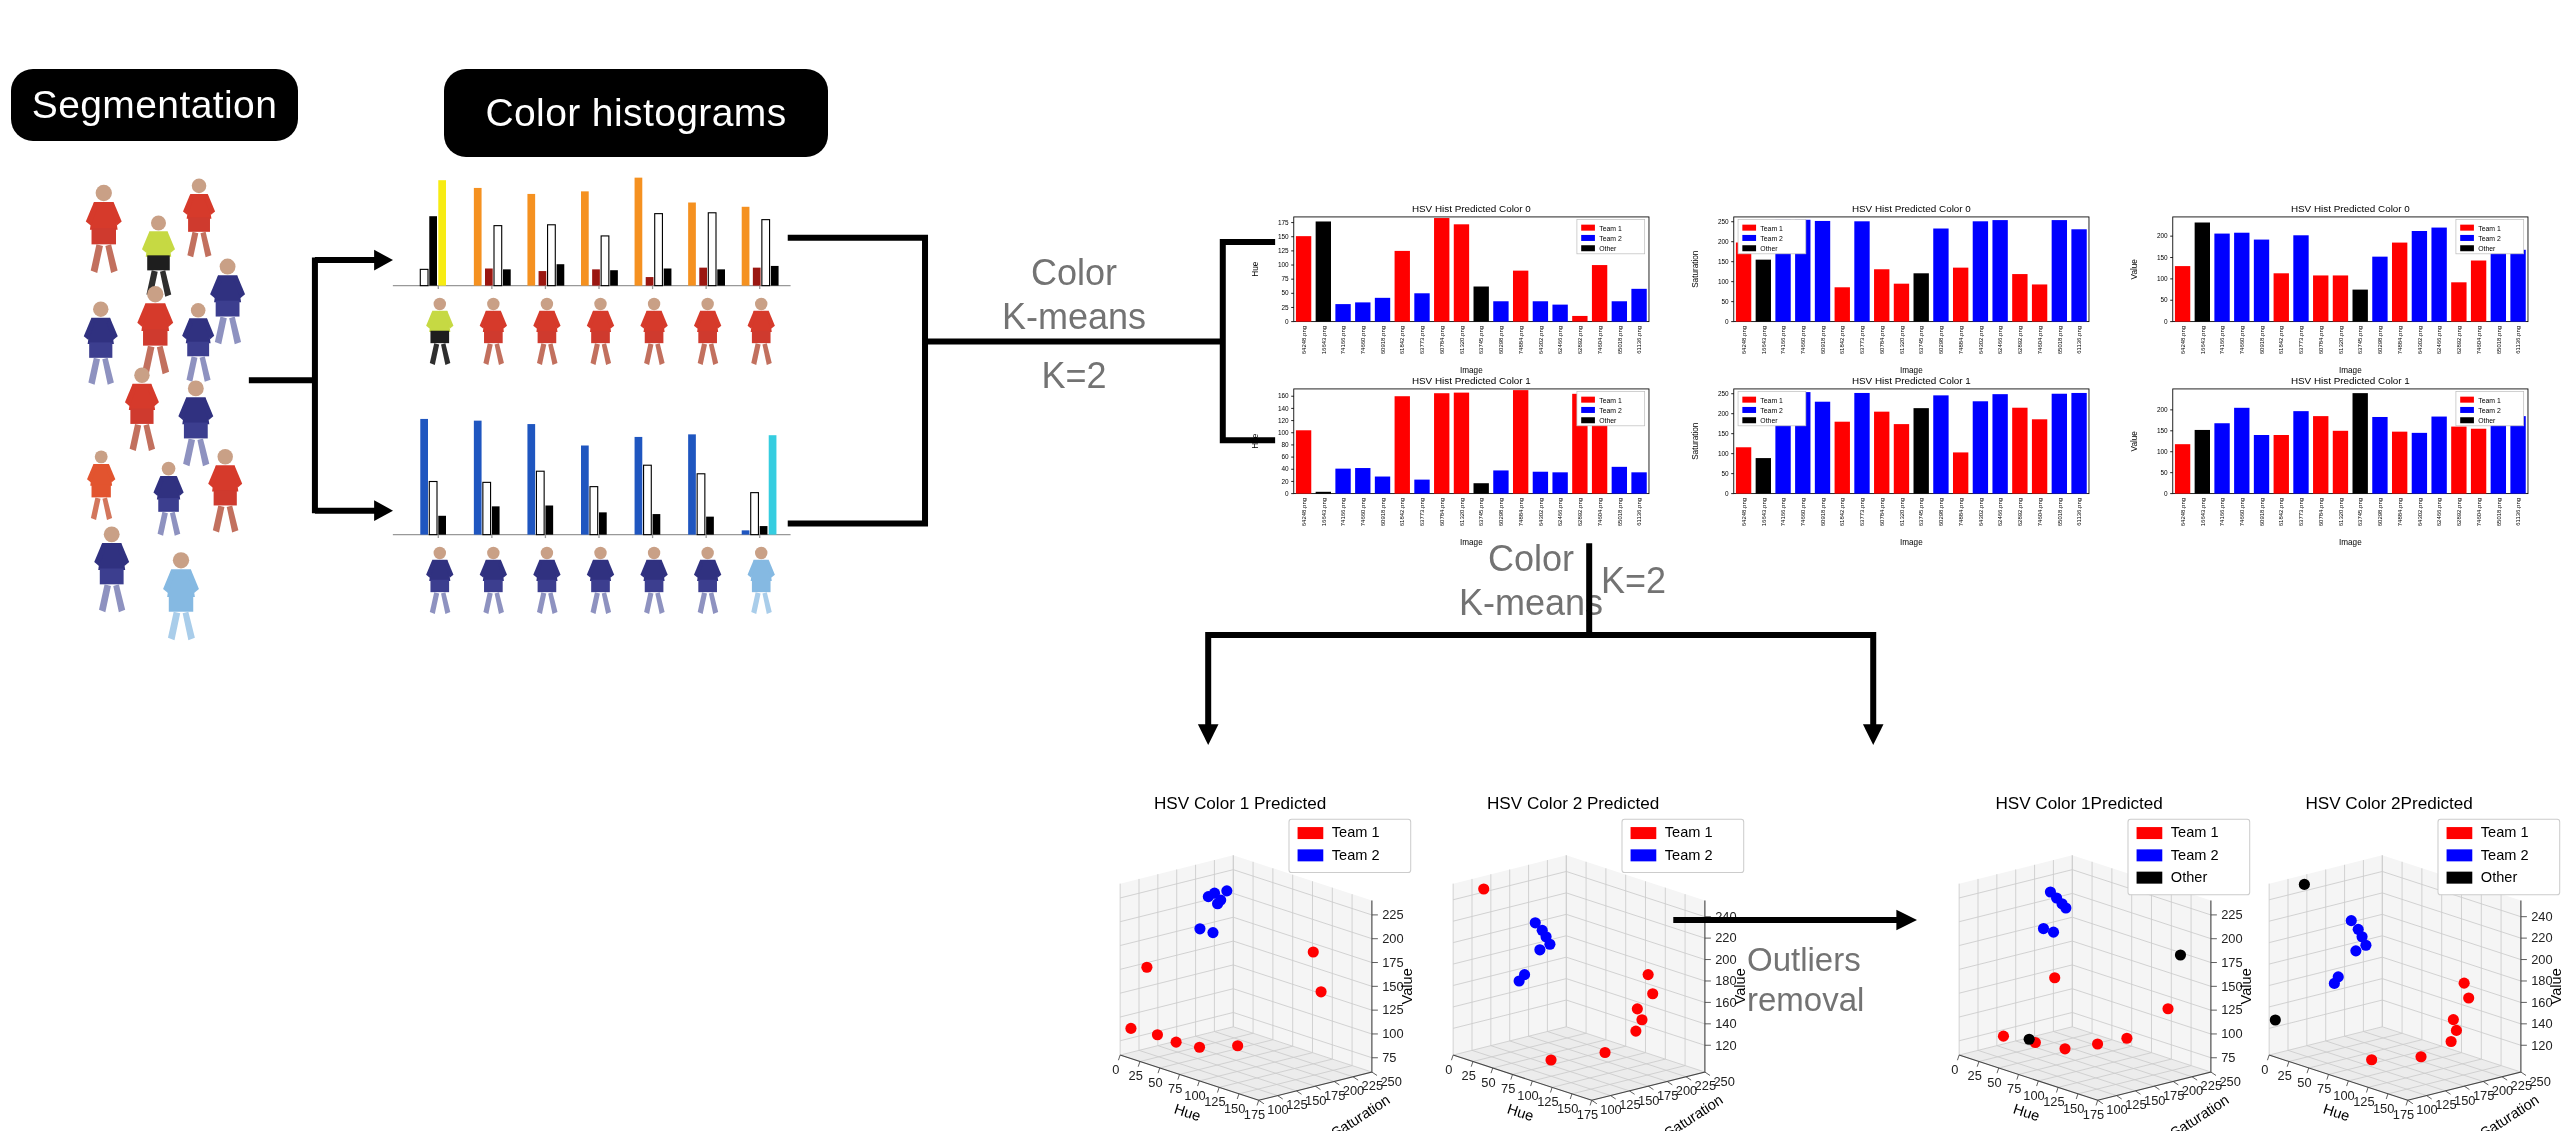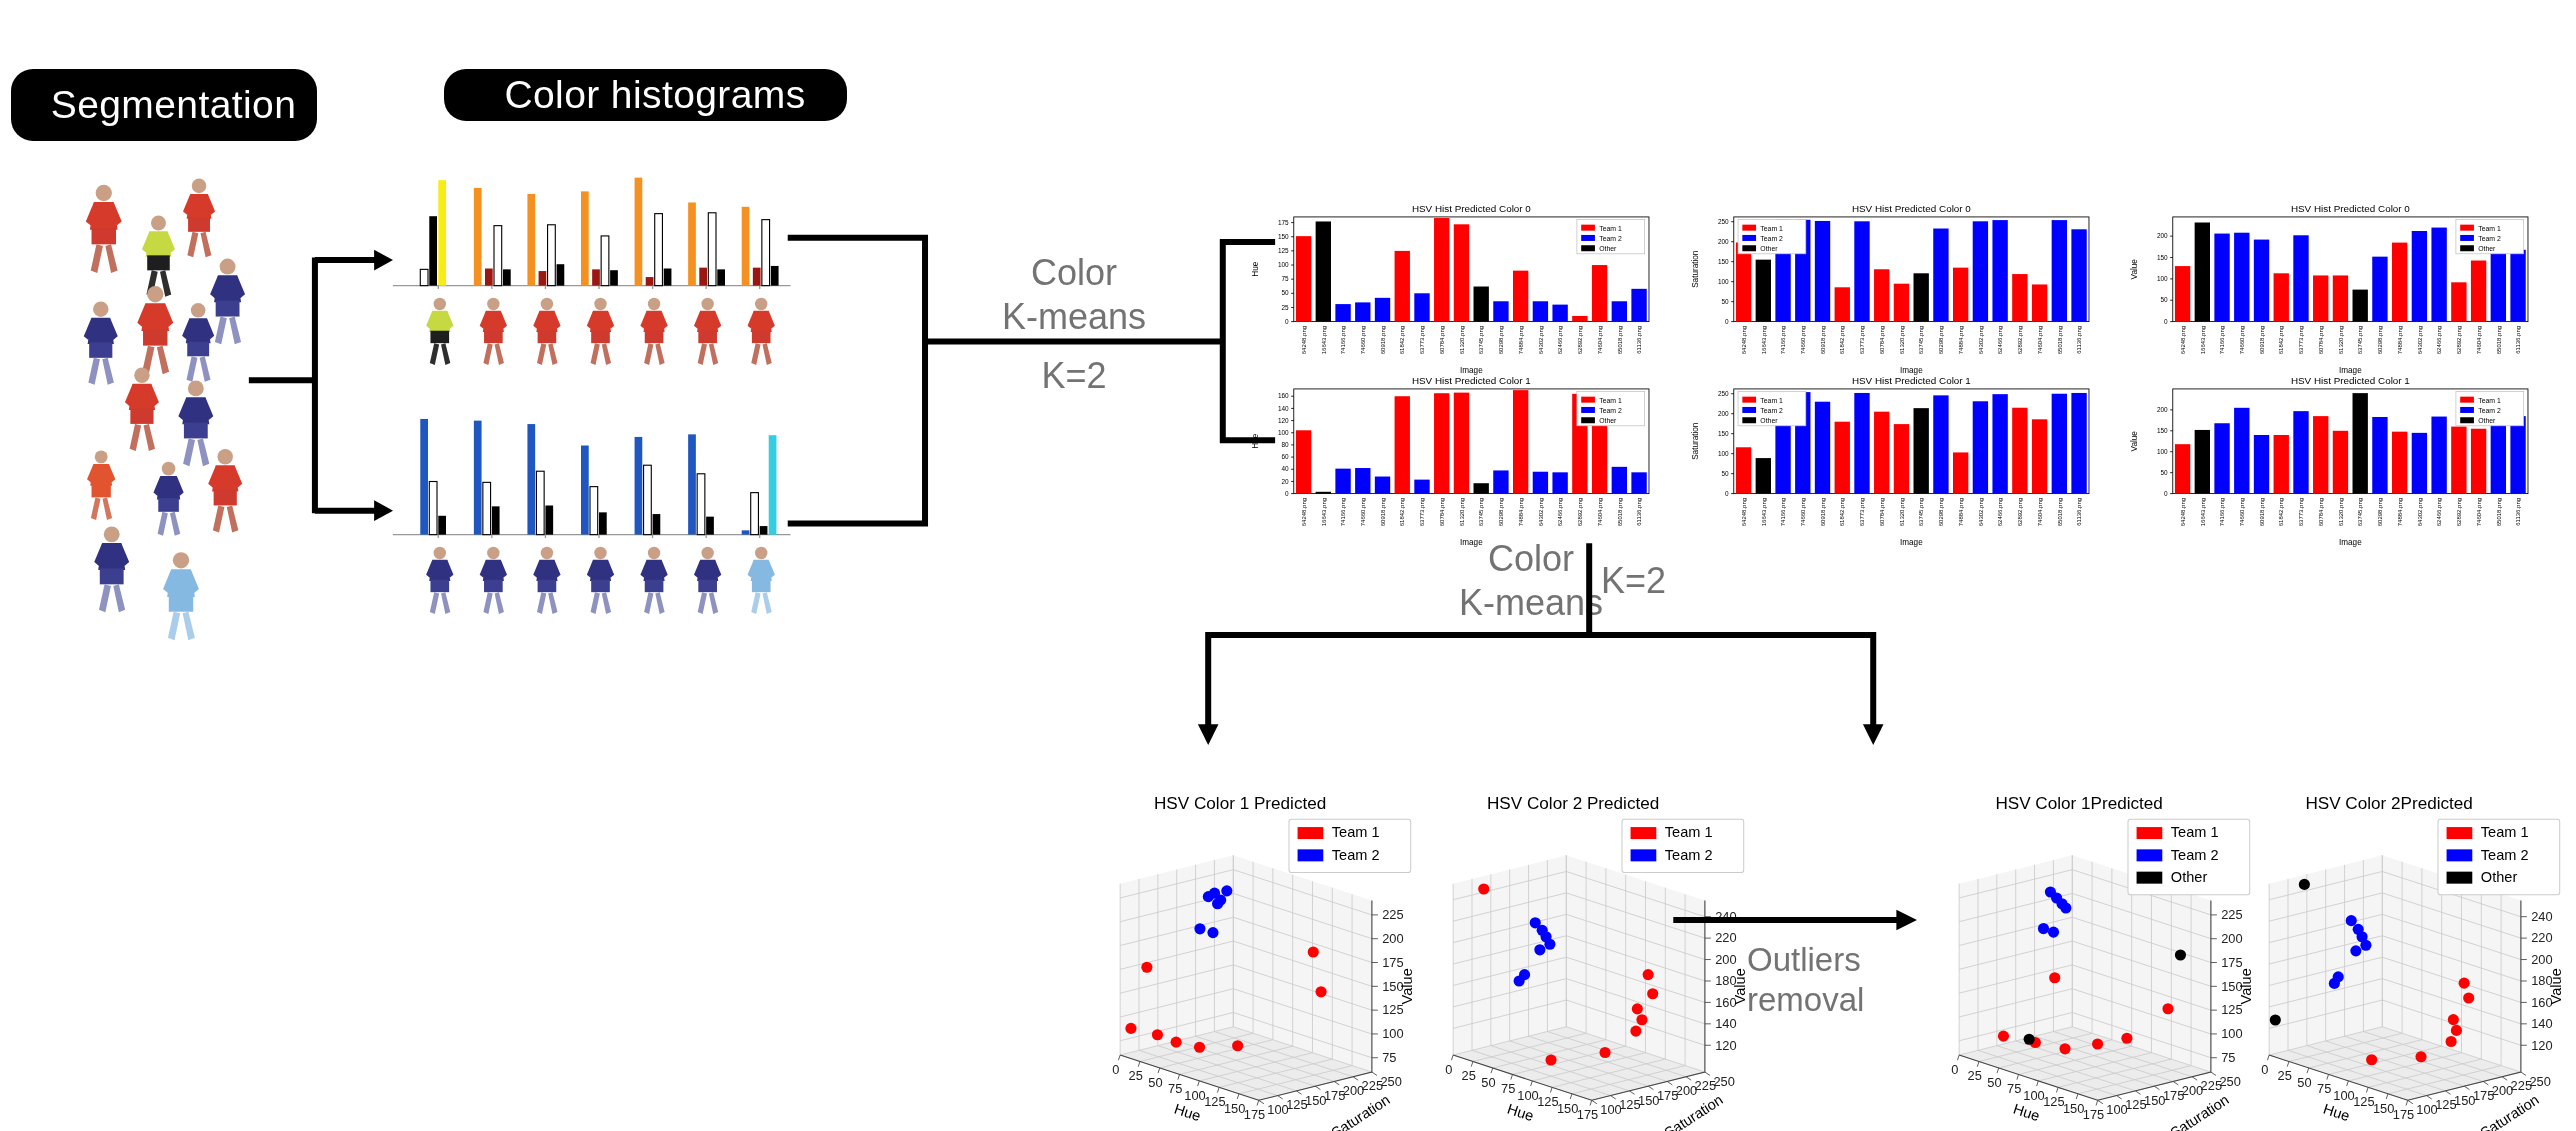--- a/index.html
+++ b/index.html
@@ -1,37 +1,37 @@
 <!DOCTYPE html>
 <html style="font-size:13.7px"><head>
 <meta charset="utf-8">
 <style>
   html,body{margin:0;padding:0;background:#ffffff;}
   .canvas{position:relative;width:2576px;height:1132px;background:#ffffff;
           font-family:"Liberation Sans", sans-serif;overflow:hidden;}
   .pill{position:absolute;background:#000;color:#fff;border-radius:22px;
         display:flex;align-items:center;justify-content:center;
-        font-size:39px;letter-spacing:0.4px;padding-left:19px;}
+        font-size:39px;letter-spacing:0.4px;}
   .flowtext{position:absolute;color:#737373;font-size:36px;line-height:1.22;}
   .center{text-align:center;}
   .big{font-size:33px;margin-left:24px;}
   svg{position:absolute;overflow:visible;}
   #connectors{left:0;top:0;pointer-events:none;z-index:50;}
   .chartsvg{z-index:10;}
   text{font-family:"Liberation Sans", sans-serif;}
 </style>
 </head>
 <body>
 
 <div class="canvas">
 
   <div class="pill" style="left:11px;top:69px;width:287px;height:72px;">
     <span>Segmentation</span>
   </div>
-  <div class="pill" style="left:444px;top:69px;width:384px;height:52px;">
+  <div class="pill" style="left:444px;top:69px;width:384px;height:88px;">
     <span>Color histograms</span>
   </div>
 
   <div class="flowtext center" style="left:925px;top:251px;width:298px;">
     <div>Color</div>
     <div>K-means</div>
   </div>
   <div class="flowtext center" style="left:925px;top:354px;width:298px;">K=2</div>
 
   <div class="flowtext big" style="left:1283px;top:216px;">Color 1</div>

